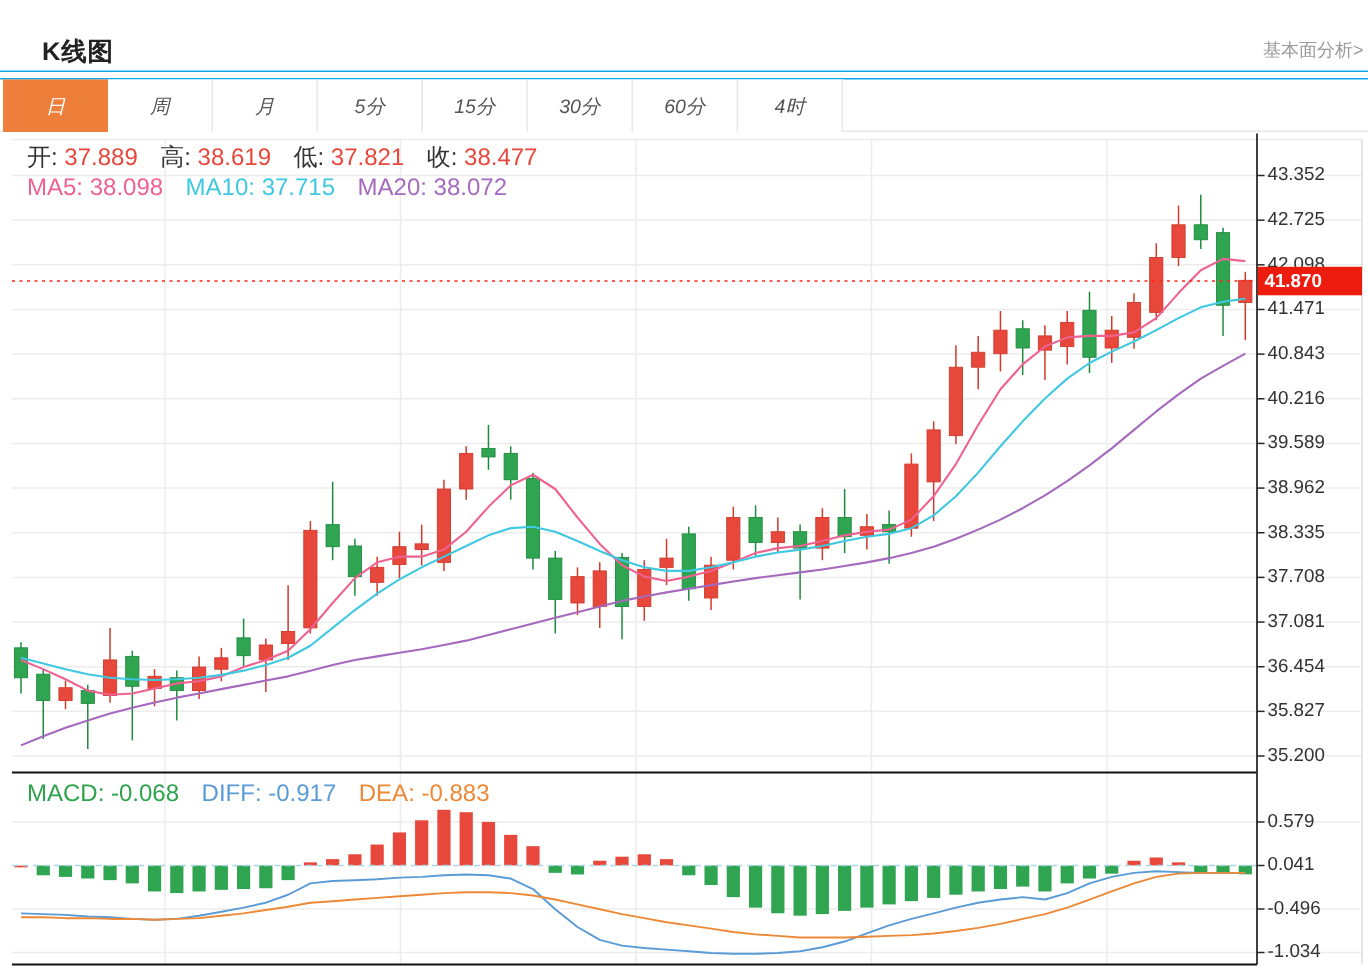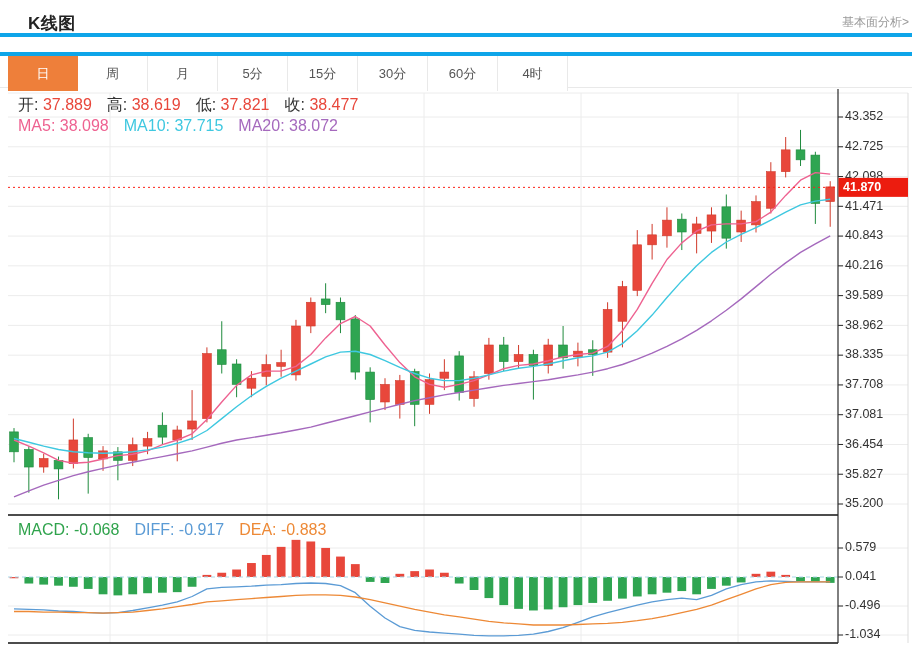--- a/index.html
+++ b/index.html
@@ -1,21 +1,21 @@
 <!DOCTYPE html>
 <html><head>
 <meta charset="utf-8">
 <style>
   html,body{margin:0;padding:0;background:#fff;width:912px;height:650px;overflow:hidden;
     font-family:"Liberation Sans","DejaVu Sans",sans-serif;-webkit-font-smoothing:antialiased;}
   #stage{position:relative;width:912px;height:650px;background:#fff;}
-  .header{position:absolute;left:0;top:5px;width:912px;height:32px;border-bottom:4px solid #0ea5e9;box-sizing:border-box;}
+  .header{position:absolute;left:0;top:16px;width:912px;height:32px;border-bottom:1px solid #0ea5e9;box-sizing:border-box;}
   .title{position:absolute;left:28px;top:7px;font-size:17px;font-weight:bold;color:#222;letter-spacing:.5px;}
   .fund-link{position:absolute;right:3px;top:9px;font-size:12px;color:#999;text-decoration:none;cursor:pointer;margin-left:32px;}
-  .tabbar{position:absolute;left:0;top:52px;width:912px;height:36px;border-top:4px solid #0ea5e9;border-bottom:1px solid #e9e9e9;box-sizing:border-box;padding-left:8px;}
+  .tabbar{position:absolute;left:0;top:52px;width:912px;height:36px;border-top:1px solid #0ea5e9;border-bottom:1px solid #e9e9e9;box-sizing:border-box;padding-left:2px;font-style:italic;}
   .tab{display:inline-block;width:70px;height:35px;line-height:35px;text-align:center;font-size:13px;color:#555;
     border-right:1px solid #e9e9e9;box-sizing:border-box;cursor:pointer;background:#fff;vertical-align:top;}
   .tab:first-child{border-left:1px solid #e9e9e9;}
   .tab.sel{background:#ee7f3a;color:#fff;border-color:#ee7f3a;}
   .inforow{position:absolute;left:18px;font-size:16px;white-space:nowrap;z-index:5;}
   .inforow span{margin-right:15px;}
   .inforow b{font-weight:normal;color:#333;}
   #chart{position:absolute;left:0;top:0;width:912px;height:650px;}
 </style>
 </head>

